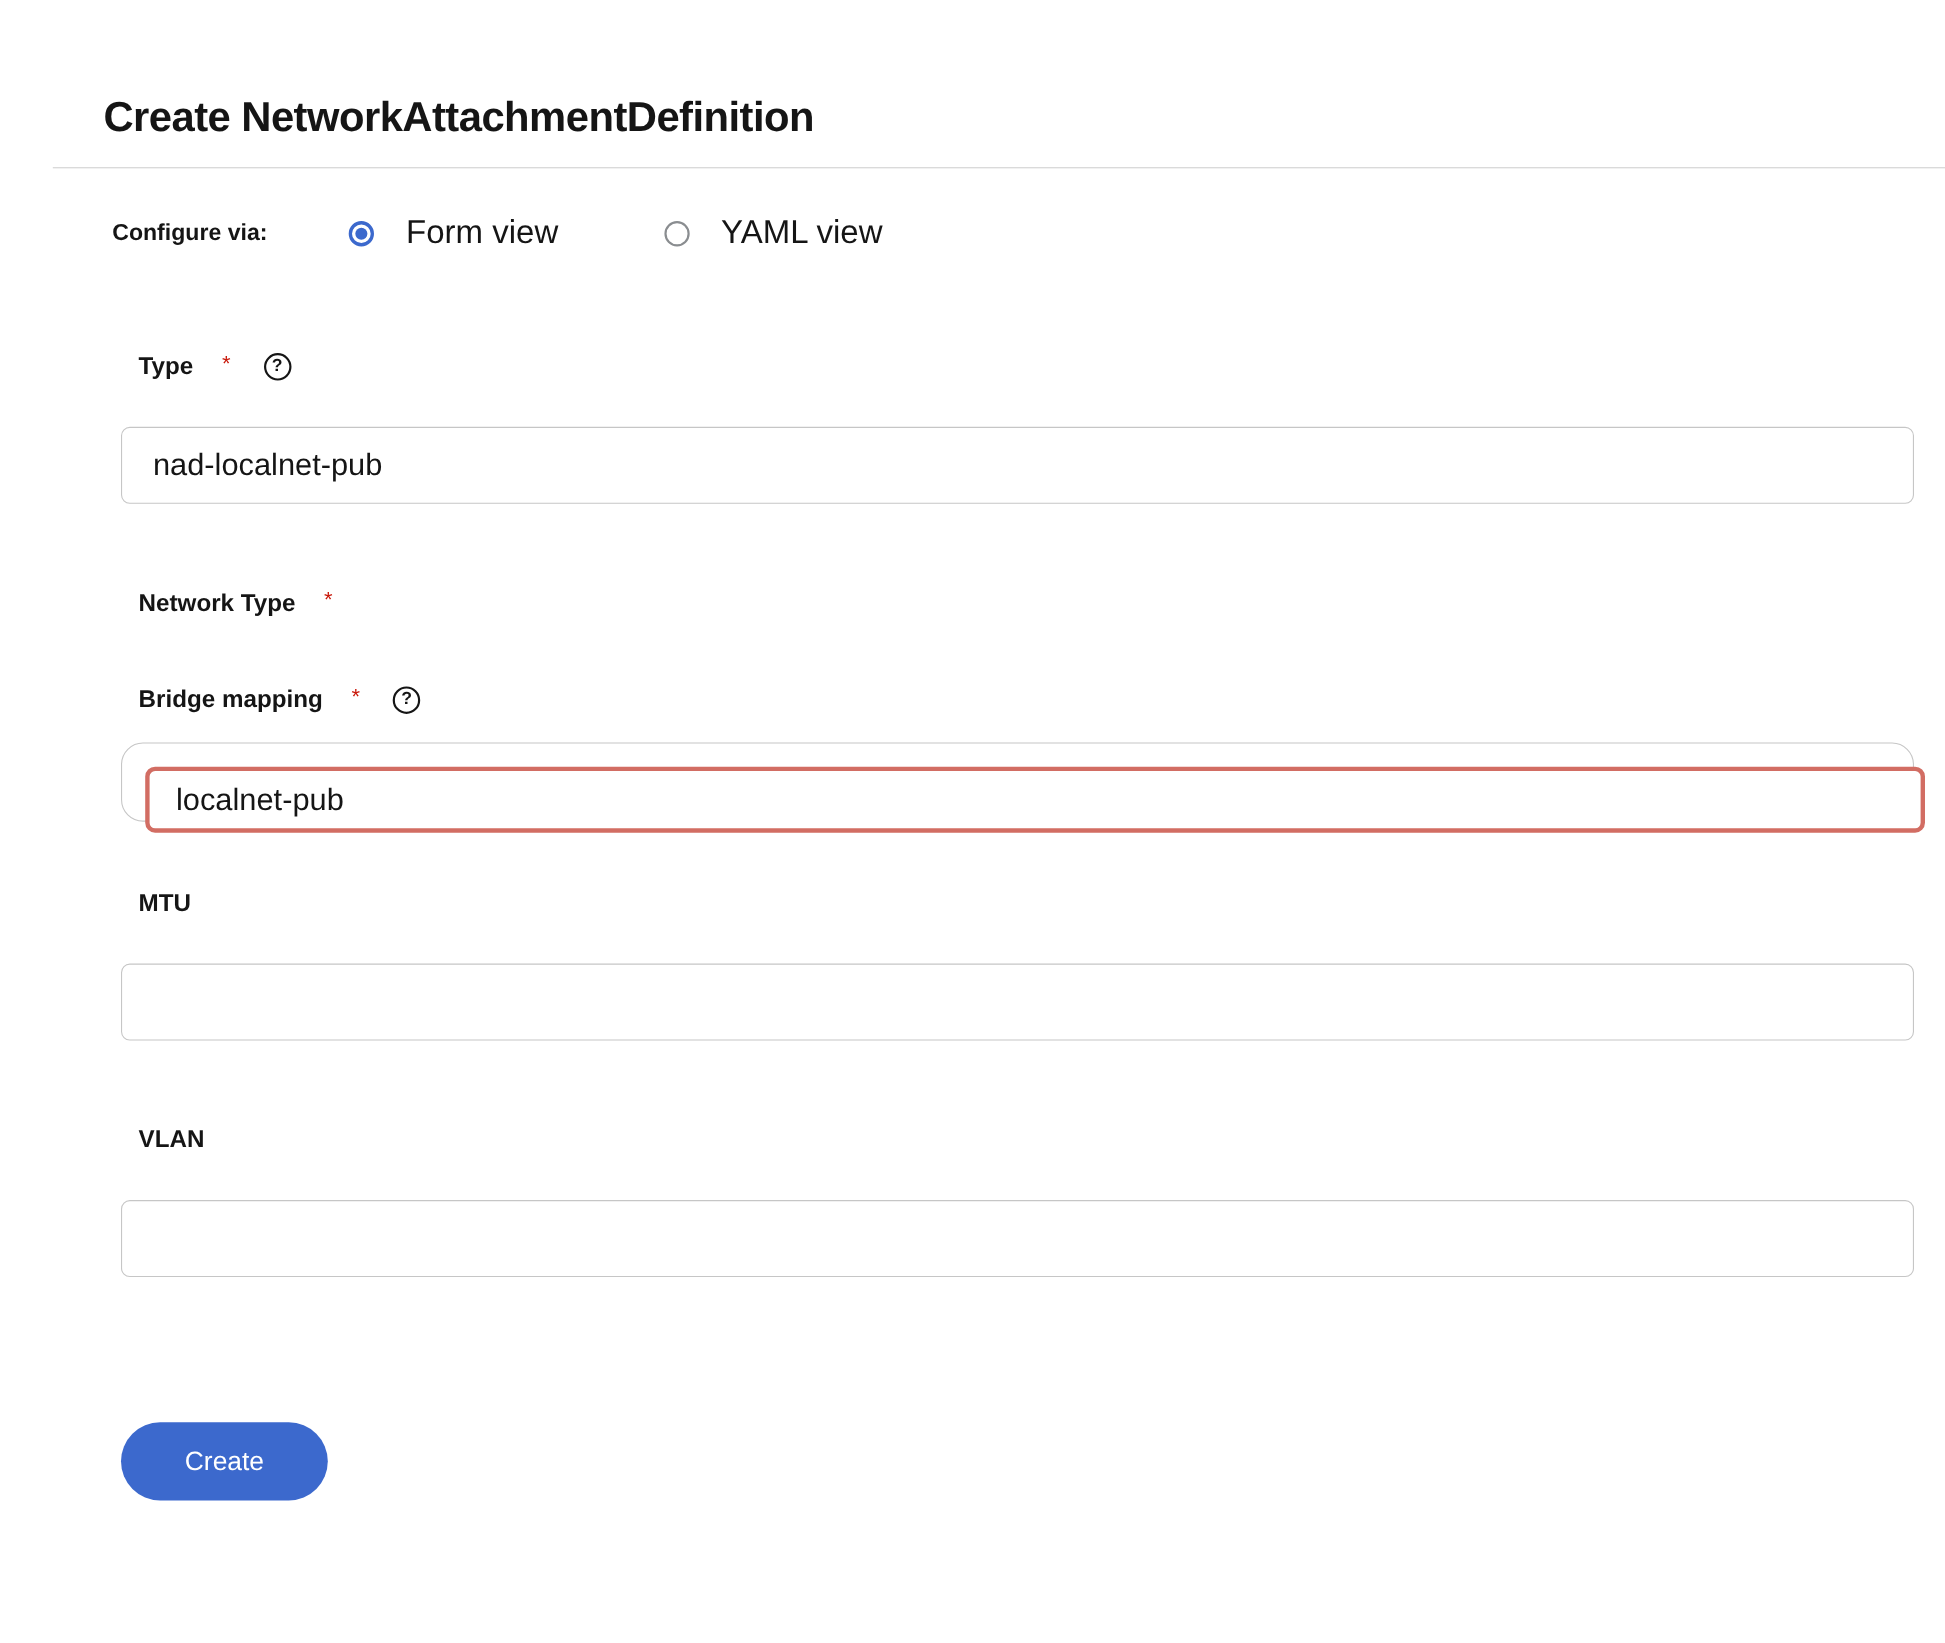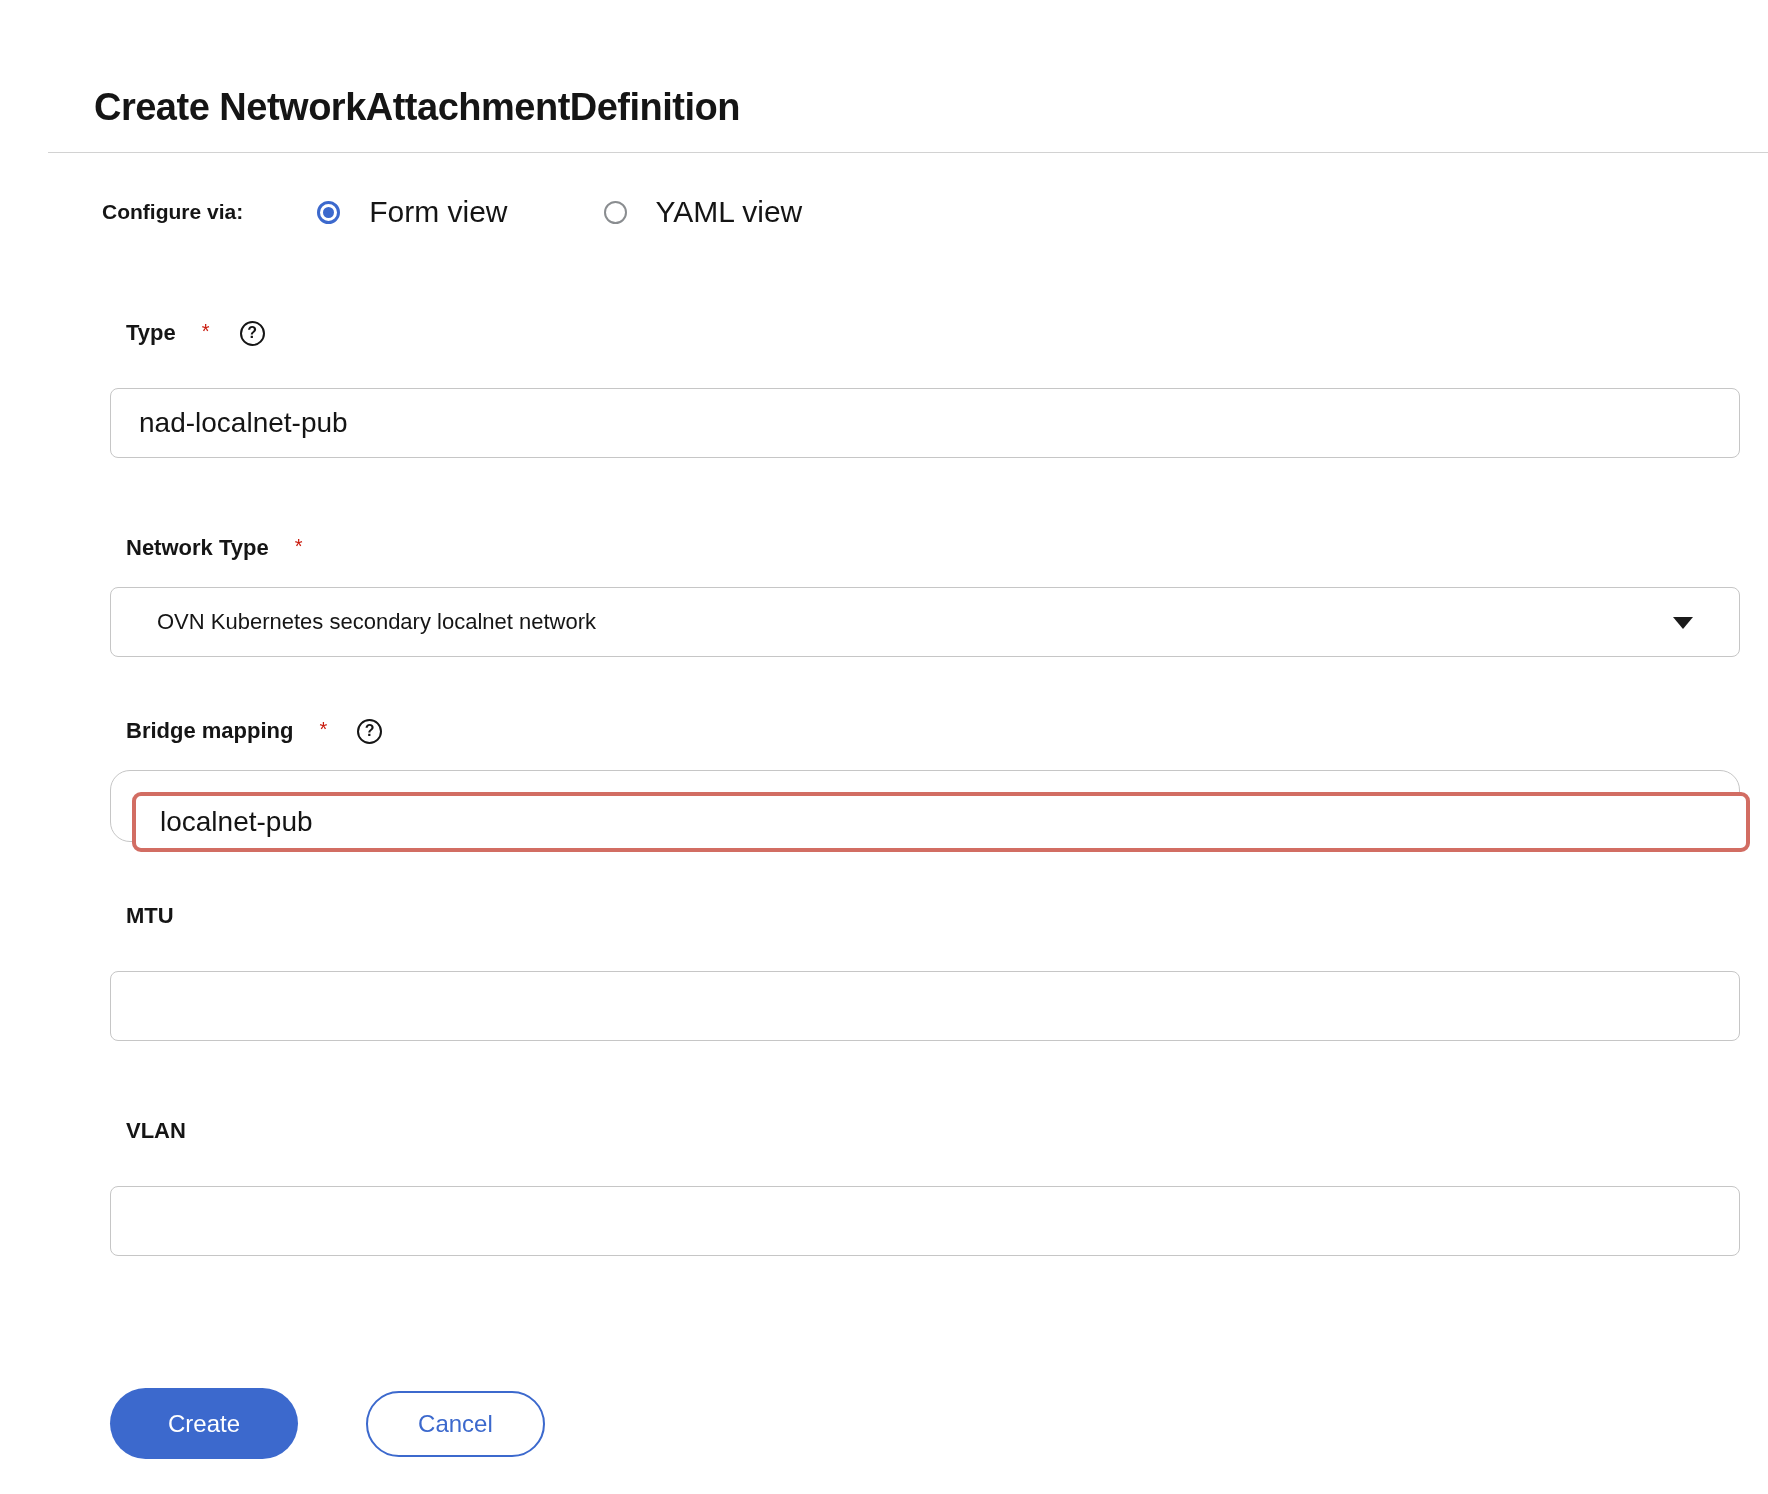--- a/index.html
+++ b/index.html
@@ -221,24 +221,20 @@
     </div>
     <input class="text-input" type="text" value="nad-localnet-pub" style="">
   </div>
 
 
   <div class="field">
     <div class="field-label-row">
       <span class="field-label">Network Type</span>
       <span class="required-marker">*</span>
     </div>
-    <div class="select-box">
-      <span class="select-value">OVN Kubernetes secondary localnet network</span>
-      <span class="caret-down-icon"></span>
-    </div>
   </div>
 
   <div class="field">
     <div class="field-label-row">
       <span class="field-label">Bridge mapping</span>
       <span class="required-marker">*</span>
       <span class="help-icon">?</span>
     </div>
     <div class="input-error-wrap">
       <input class="text-input" type="text" value="localnet-pub" style="">
@@ -254,16 +250,15 @@
 
   <div class="field">
     <div class="field-label-row">
       <span class="field-label">VLAN</span>
     </div>
     <input class="text-input" type="text" value="" style="">
   </div>
 
   <div class="action-row">
     <button class="btn btn-primary">Create</button>
-    <button class="btn btn-secondary">Cancel</button>
   </div>
 
 </div>
 
 </body></html>

